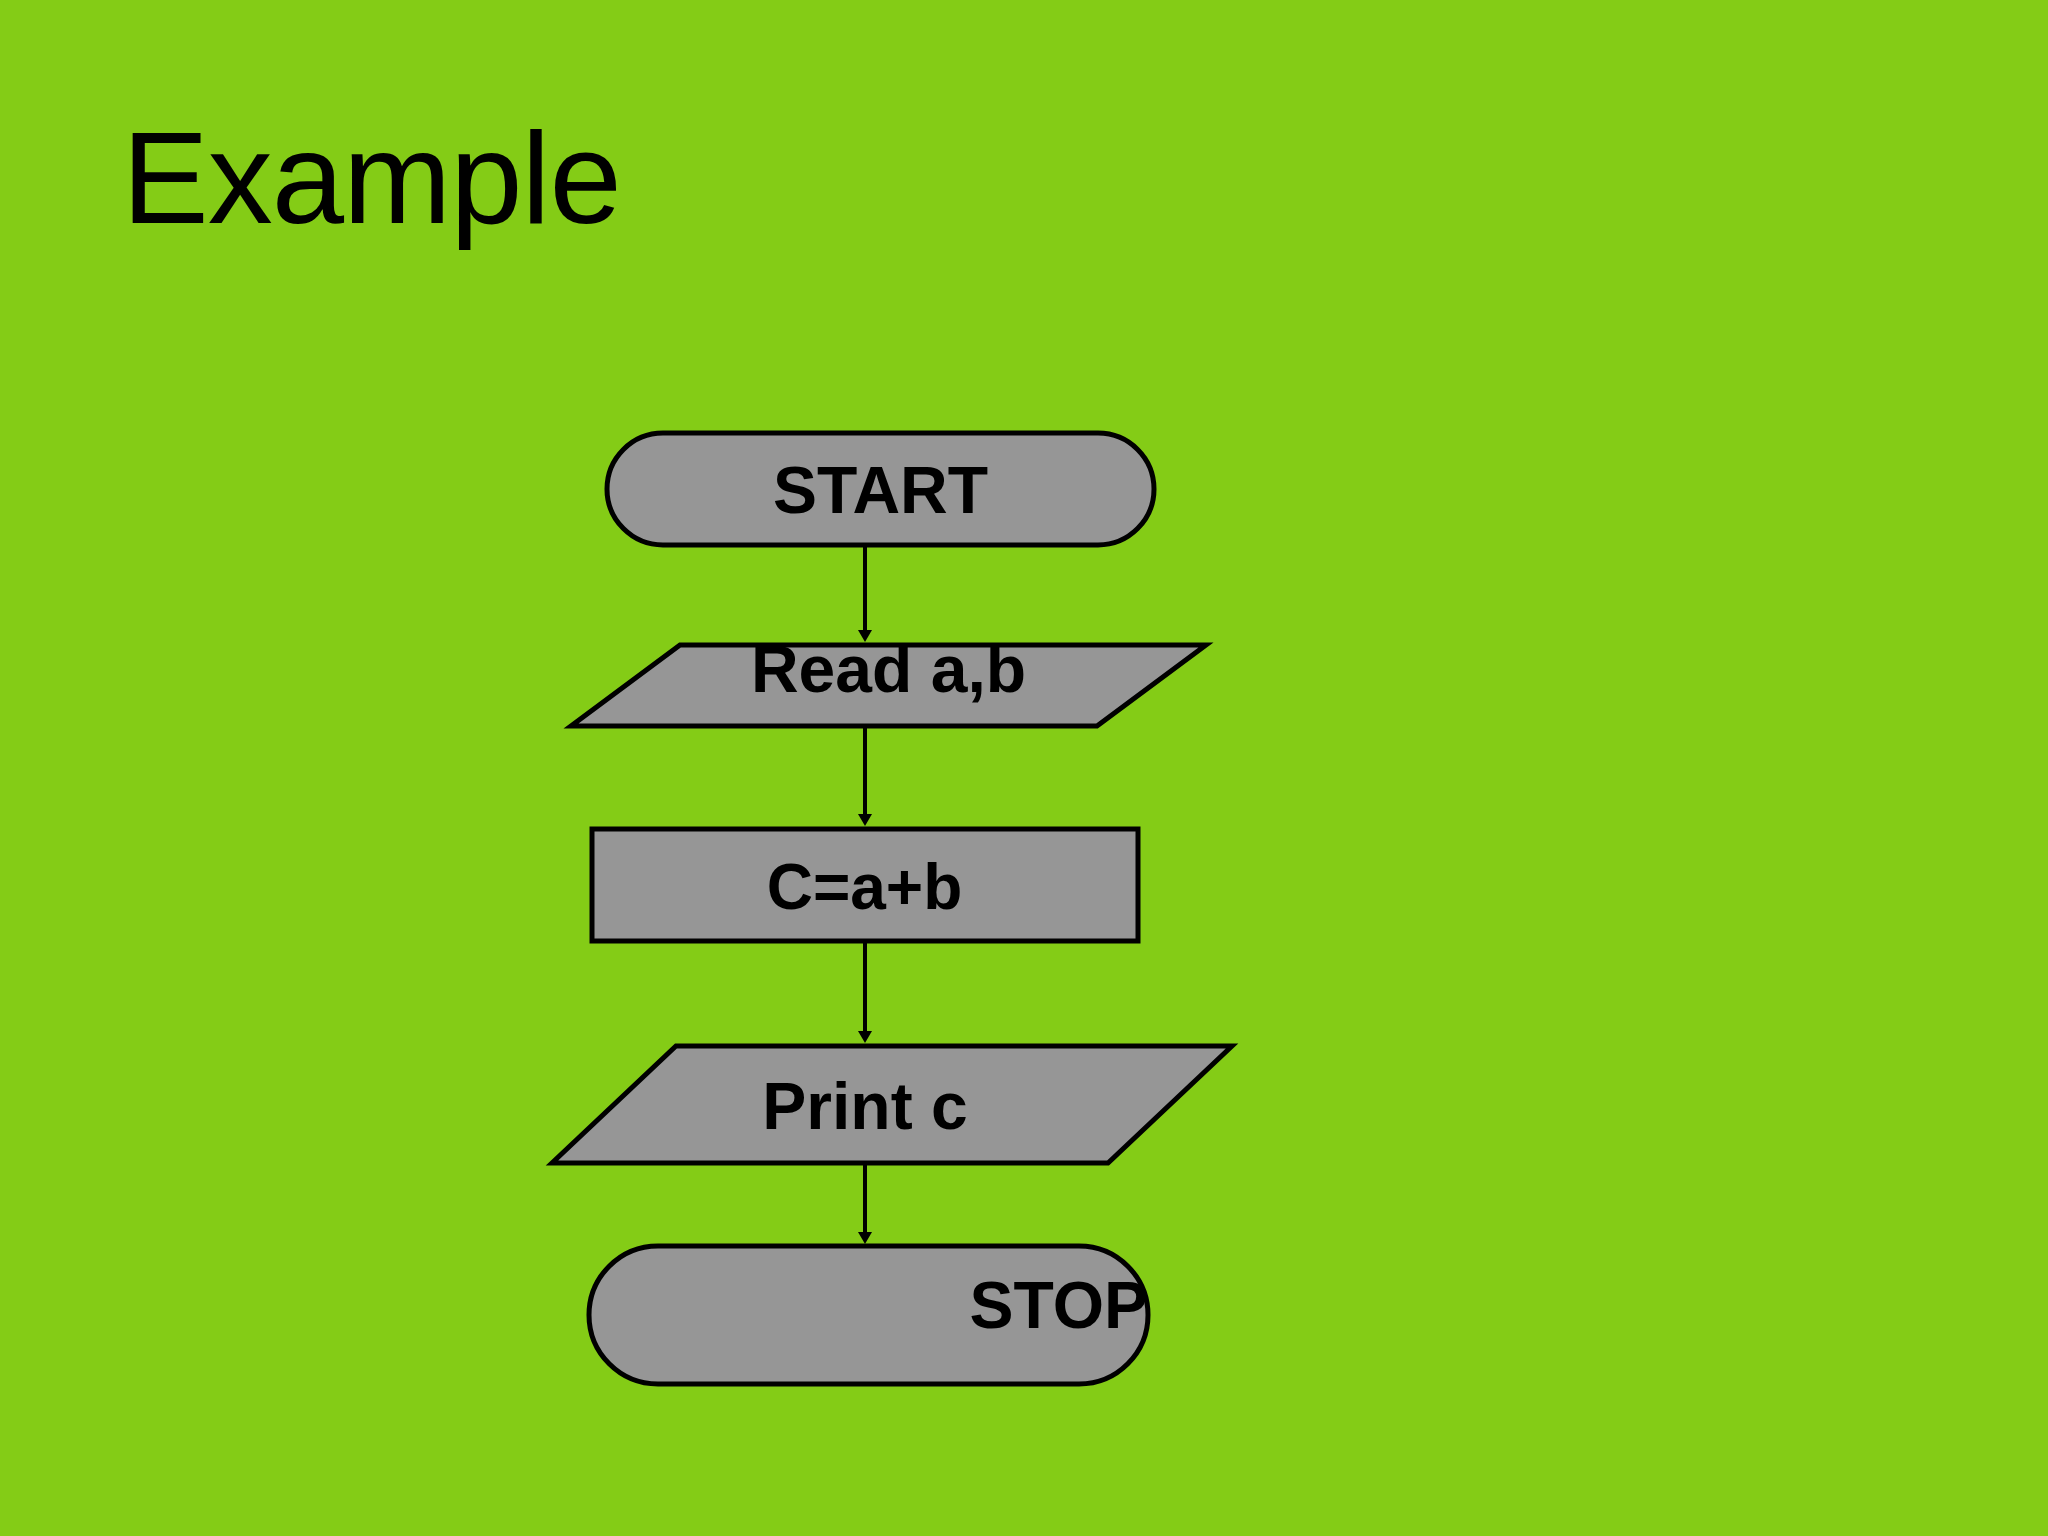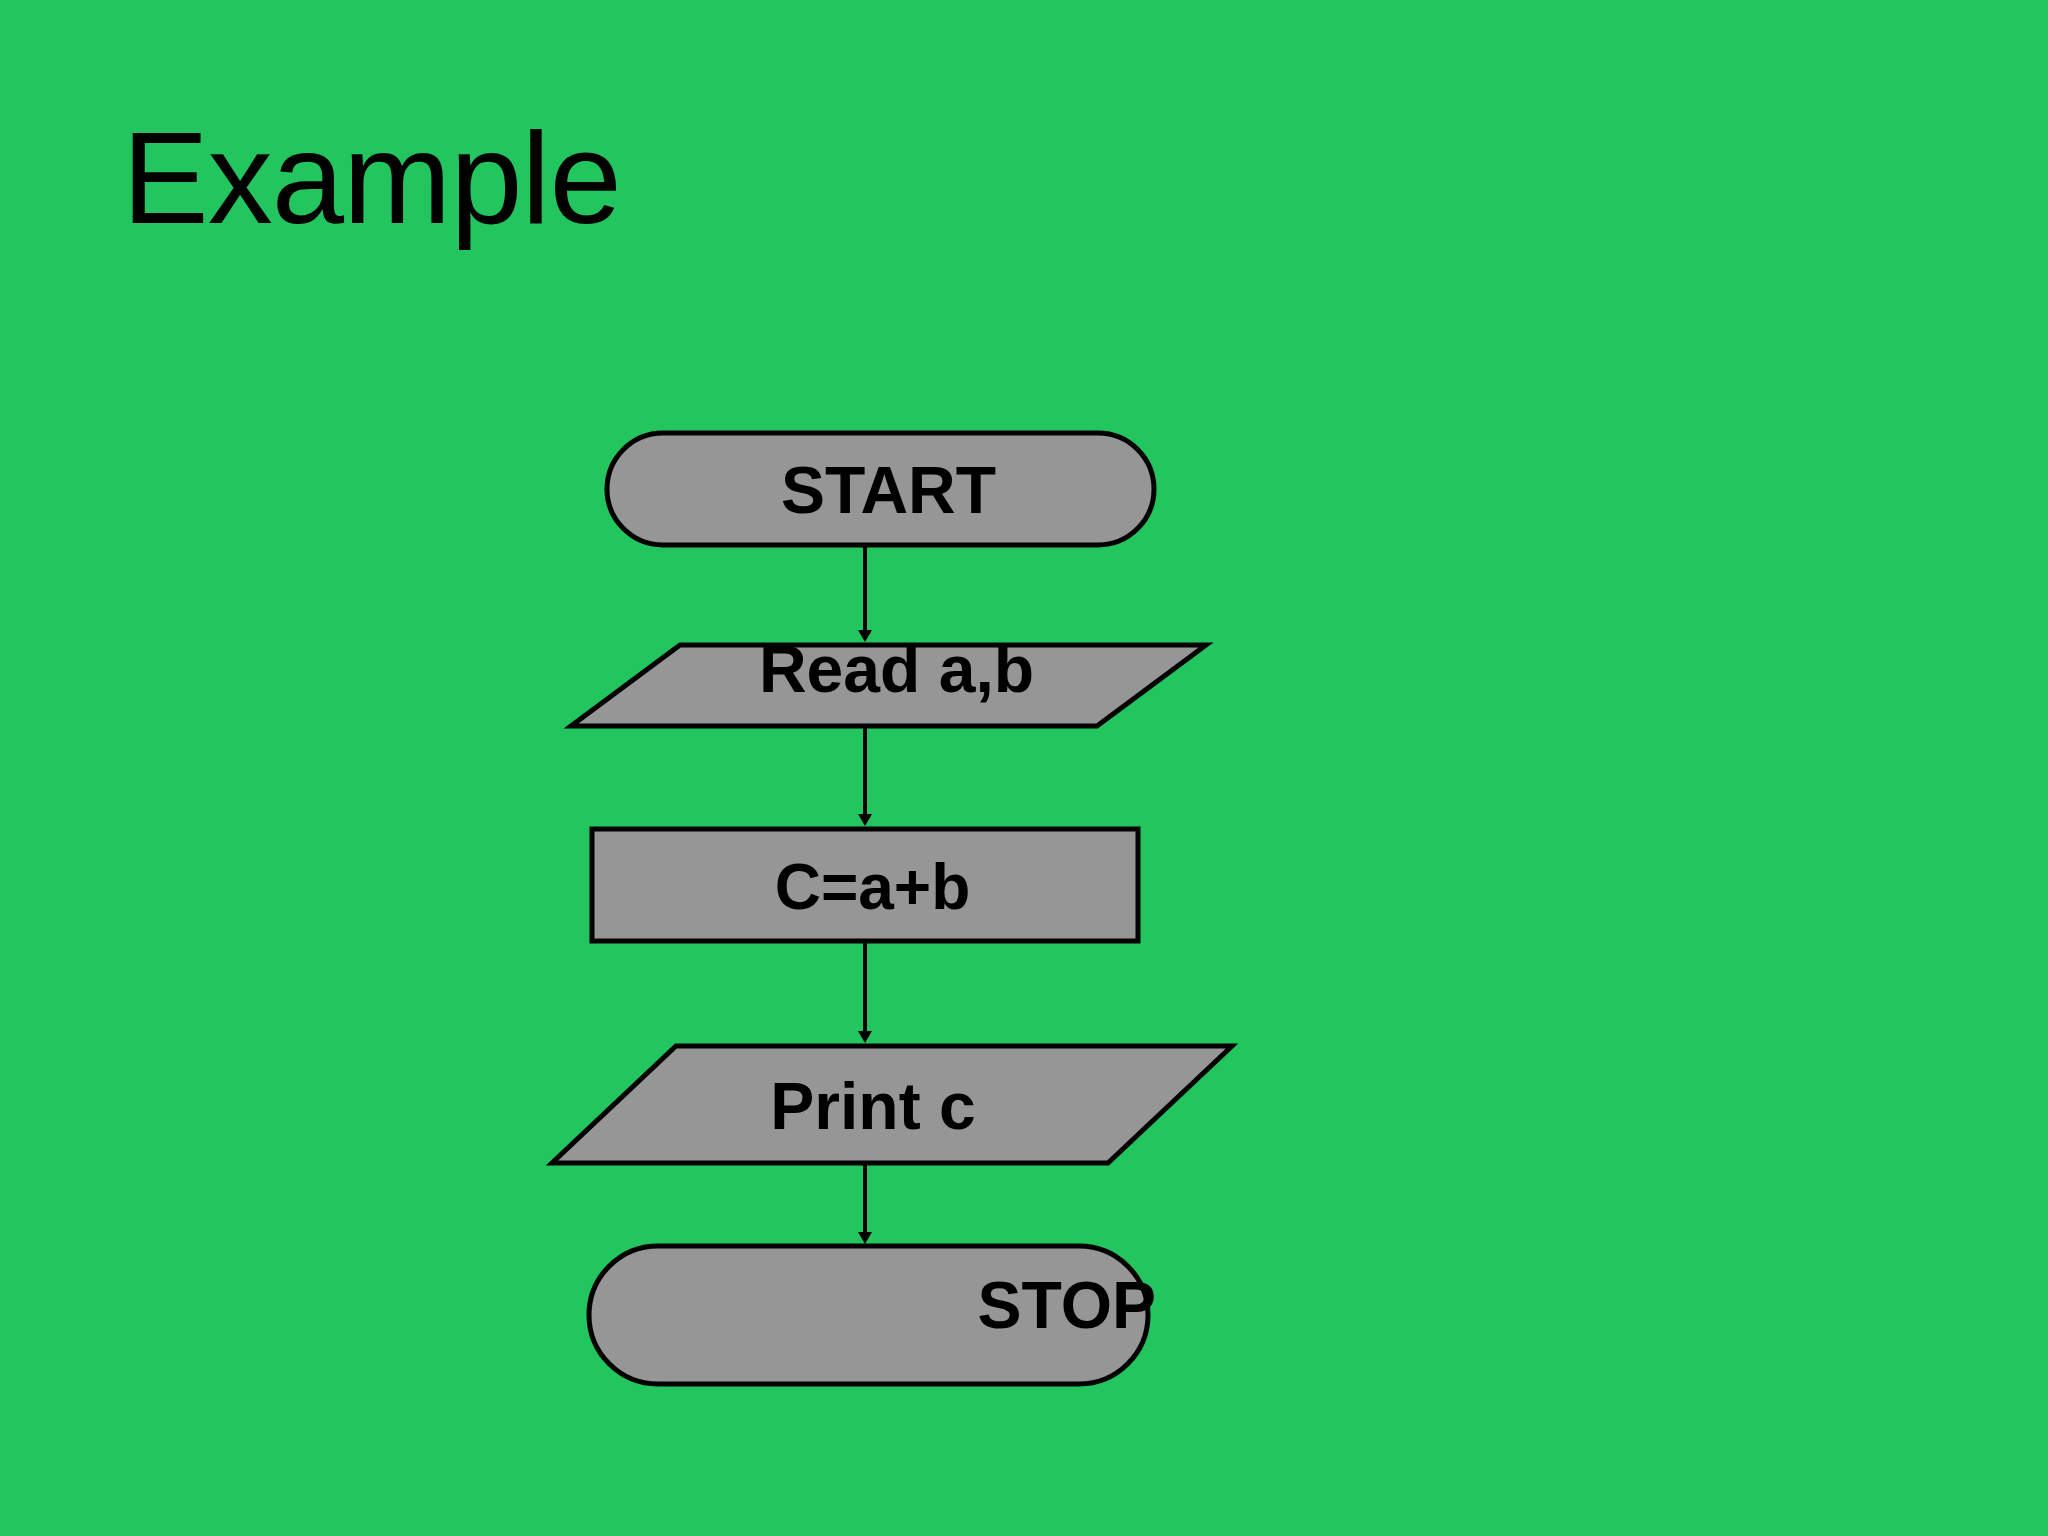--- a/index.html
+++ b/index.html
@@ -4,21 +4,21 @@
 <style>
   html, body {
     margin: 0;
     padding: 0;
     background: #ffffff;
   }
   #slide {
     position: relative;
     width: 2048px;
     height: 1536px;
-    background: #22c55e;
+    background: #84cc16;
     overflow: hidden;
     font-family: "Liberation Sans", sans-serif;
   }
   #slide-title {
     position: absolute;
     left: 122px;
     top: 110px;
     font-size: 130px;
     font-weight: 400;
     color: #000000;
@@ -34,21 +34,20 @@
     height: 1536px;
   }
   .node-label {
     position: absolute;
     color: #000000;
     font-weight: bold;
     font-family: "Liberation Sans", sans-serif;
     white-space: nowrap;
     text-align: center;
     pointer-events: none;
-    margin-left: 8px;
   }
   #label-start   { left: 606px; top: 452px;  width: 549px; font-size: 66px; }
   #label-read    { left: 570px; top: 631px;  width: 637px; font-size: 66px; }
   #label-process { left: 591px; top: 850px;  width: 547px; font-size: 64px; }
   #label-print   { left: 545px; top: 1068px; width: 640px; font-size: 66px; text-align: center; }
   #label-stop    { left: 588px; top: 1267px; width: 560px; font-size: 66px; text-align: right; }
 </style>
 </head>
 <body>
 

